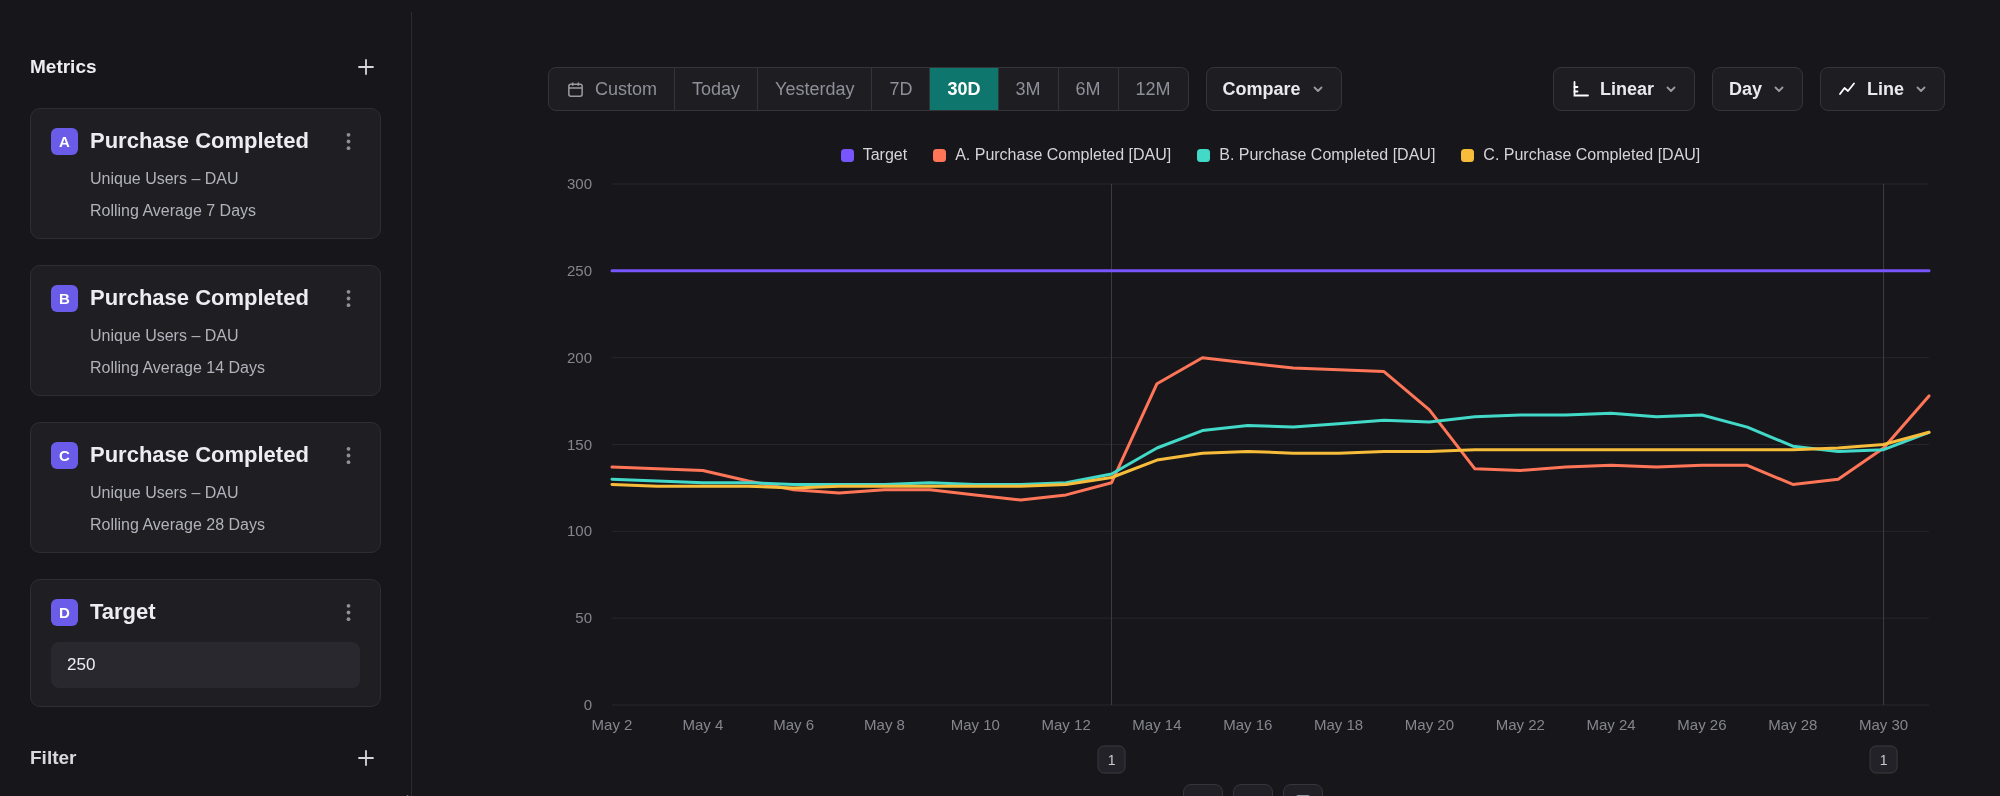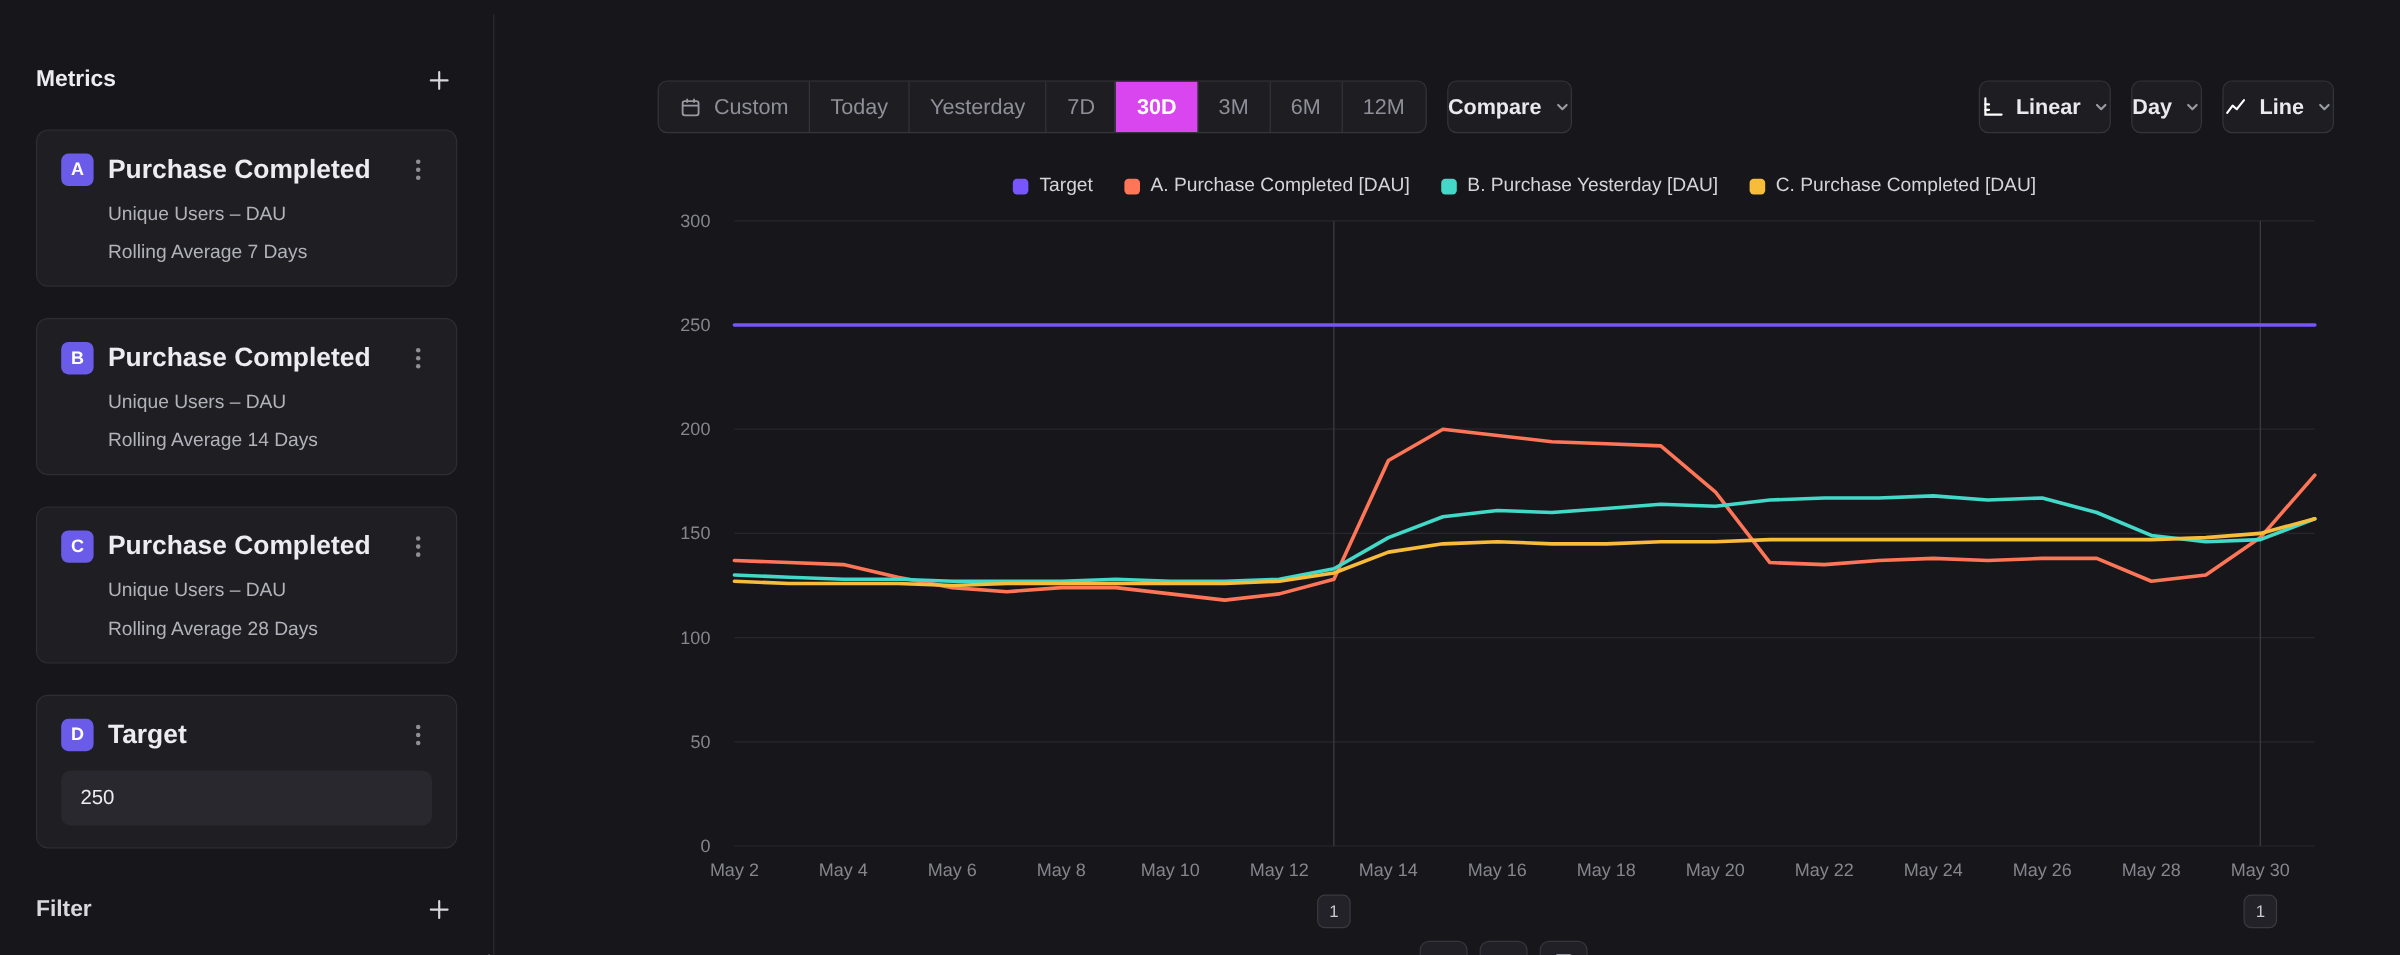--- a/index.html
+++ b/index.html
@@ -45,23 +45,23 @@
   .filter-row { display: flex; justify-content: space-between; align-items: center; height: 30px; margin-top: 36px; }
   .filter-title { font-size: 19px; font-weight: 700; color: #d8d8de; text-align: center; }
   .collapse-btn { position: absolute; left: 398px; top: 780px; width: 30px; height: 30px; }
 
   
   .toolbar { position: absolute; left: 548px; right: 55px; top: 66px; height: 46px; display: flex; justify-content: space-between; align-items: center; }
   .toolbar-left, .toolbar-right { display: flex; align-items: center; gap: 17px; }
   .seg { display: inline-flex; align-items: stretch; height: 44px; border: 1px solid #34343b; border-radius: 8px; background: #1d1d22; overflow: hidden; }
   .seg-item { display: inline-flex; align-items: center; gap: 10px; padding: 0 17px; font-size: 18px; color: #8f8f99; border-left: 1px solid #34343b; }
   .seg-item:first-child { border-left: none; }
-  .seg-item.active { color: #ffffff; font-weight: 700; background: #d946ef; }
+  .seg-item.active { color: #ffffff; font-weight: 700; background: #0f766e; }
   .btn {
-    display: inline-flex; align-items: center; gap: 10px; height: 44px; padding: 0 0;
+    display: inline-flex; align-items: center; gap: 10px; height: 44px; padding: 0 16px;
     background: #1d1d22; border: 1px solid #34343b; border-radius: 8px;
     font-size: 18px; font-weight: 700; color: #e9e9ee;
   }
   .chev { color: #9a9aa3; display: inline-flex; }
 
   
   .legend { position: absolute; left: 612px; width: 1317px; top: 146px; display: flex; justify-content: center; gap: 26px; }
   .legend-item { display: flex; align-items: center; gap: 9px; font-size: 16px; color: #d4d4da; }
   .swatch { width: 13px; height: 13px; border-radius: 3.5px; flex: none; }
 
@@ -248,21 +248,21 @@
         <div class="legend-item">
           <span class="swatch" style="background: rgb(120, 86, 255);"></span>
           <span>Target</span>
         </div>
         <div class="legend-item">
           <span class="swatch" style="background: rgb(255, 117, 87);"></span>
           <span>A. Purchase Completed [DAU]</span>
         </div>
         <div class="legend-item">
           <span class="swatch" style="background: rgb(66, 217, 200);"></span>
-          <span>B. Purchase Yesterday [DAU]</span>
+          <span>B. Purchase Completed [DAU]</span>
         </div>
         <div class="legend-item">
           <span class="swatch" style="background: rgb(248, 188, 59);"></span>
           <span>C. Purchase Completed [DAU]</span>
         </div>
       </div>
 
     <svg class="chart-svg" width="1540" height="666" viewBox="0 0 1540 666">
         <line x1="152" y1="575" x2="1469" y2="575" stroke="#26262c" stroke-width="1"></line>
         <text x="132" y="580" fill="#85858e" font-size="15" text-anchor="end">0</text>

